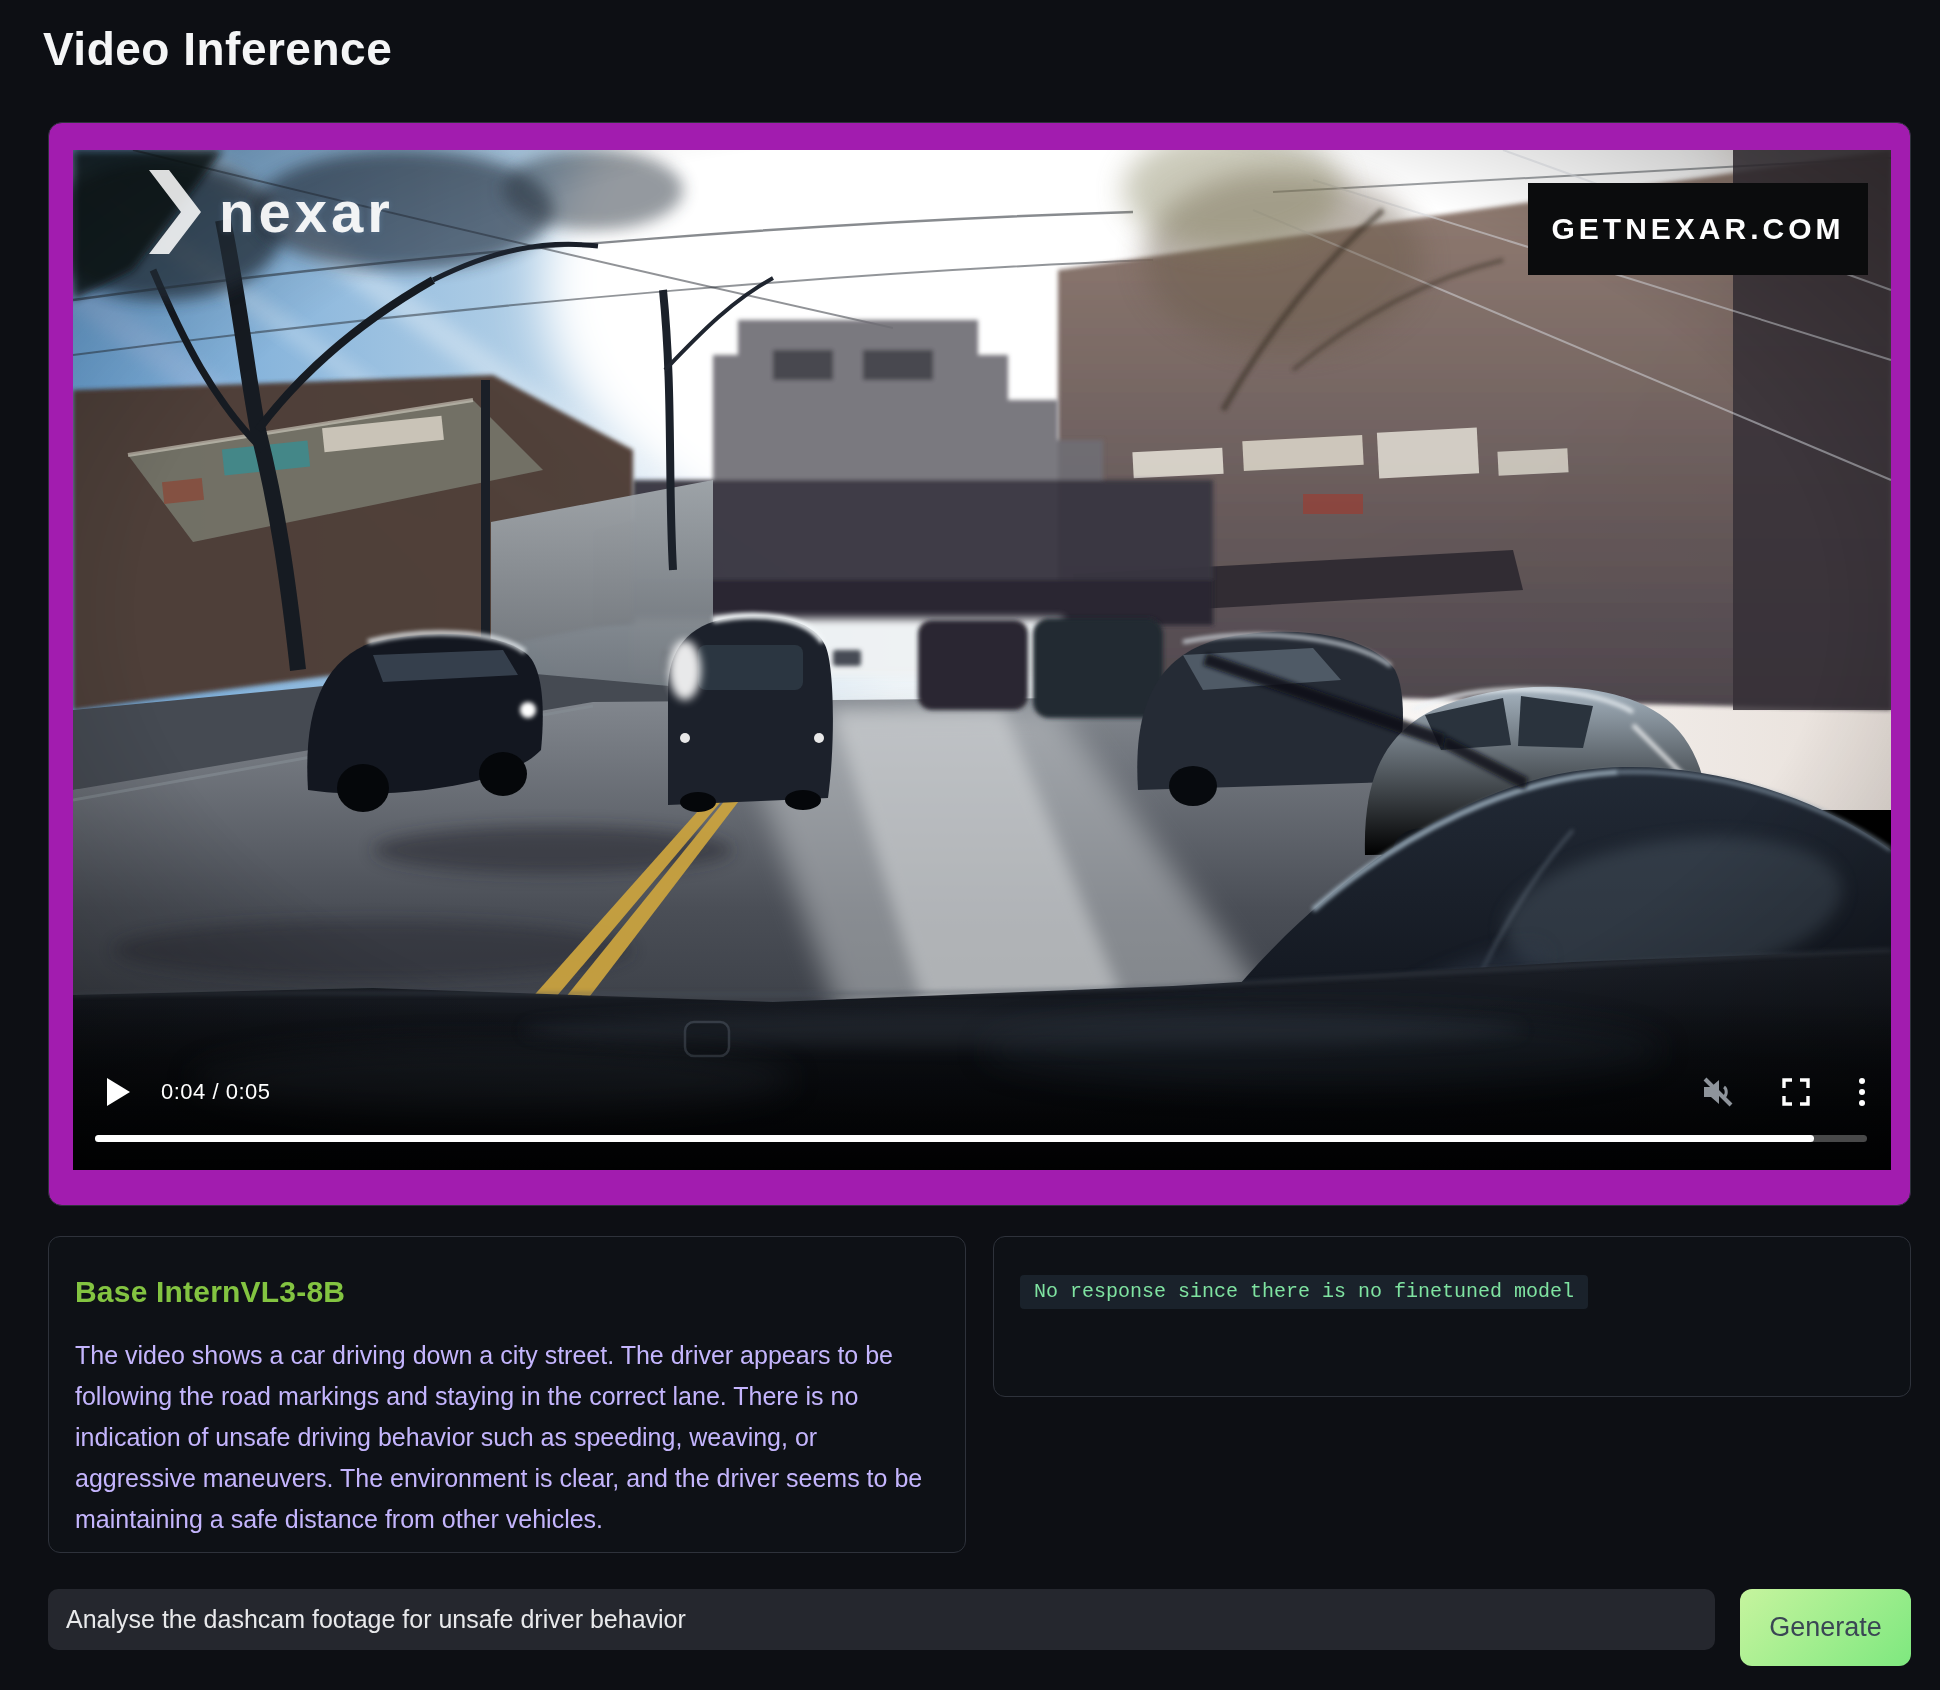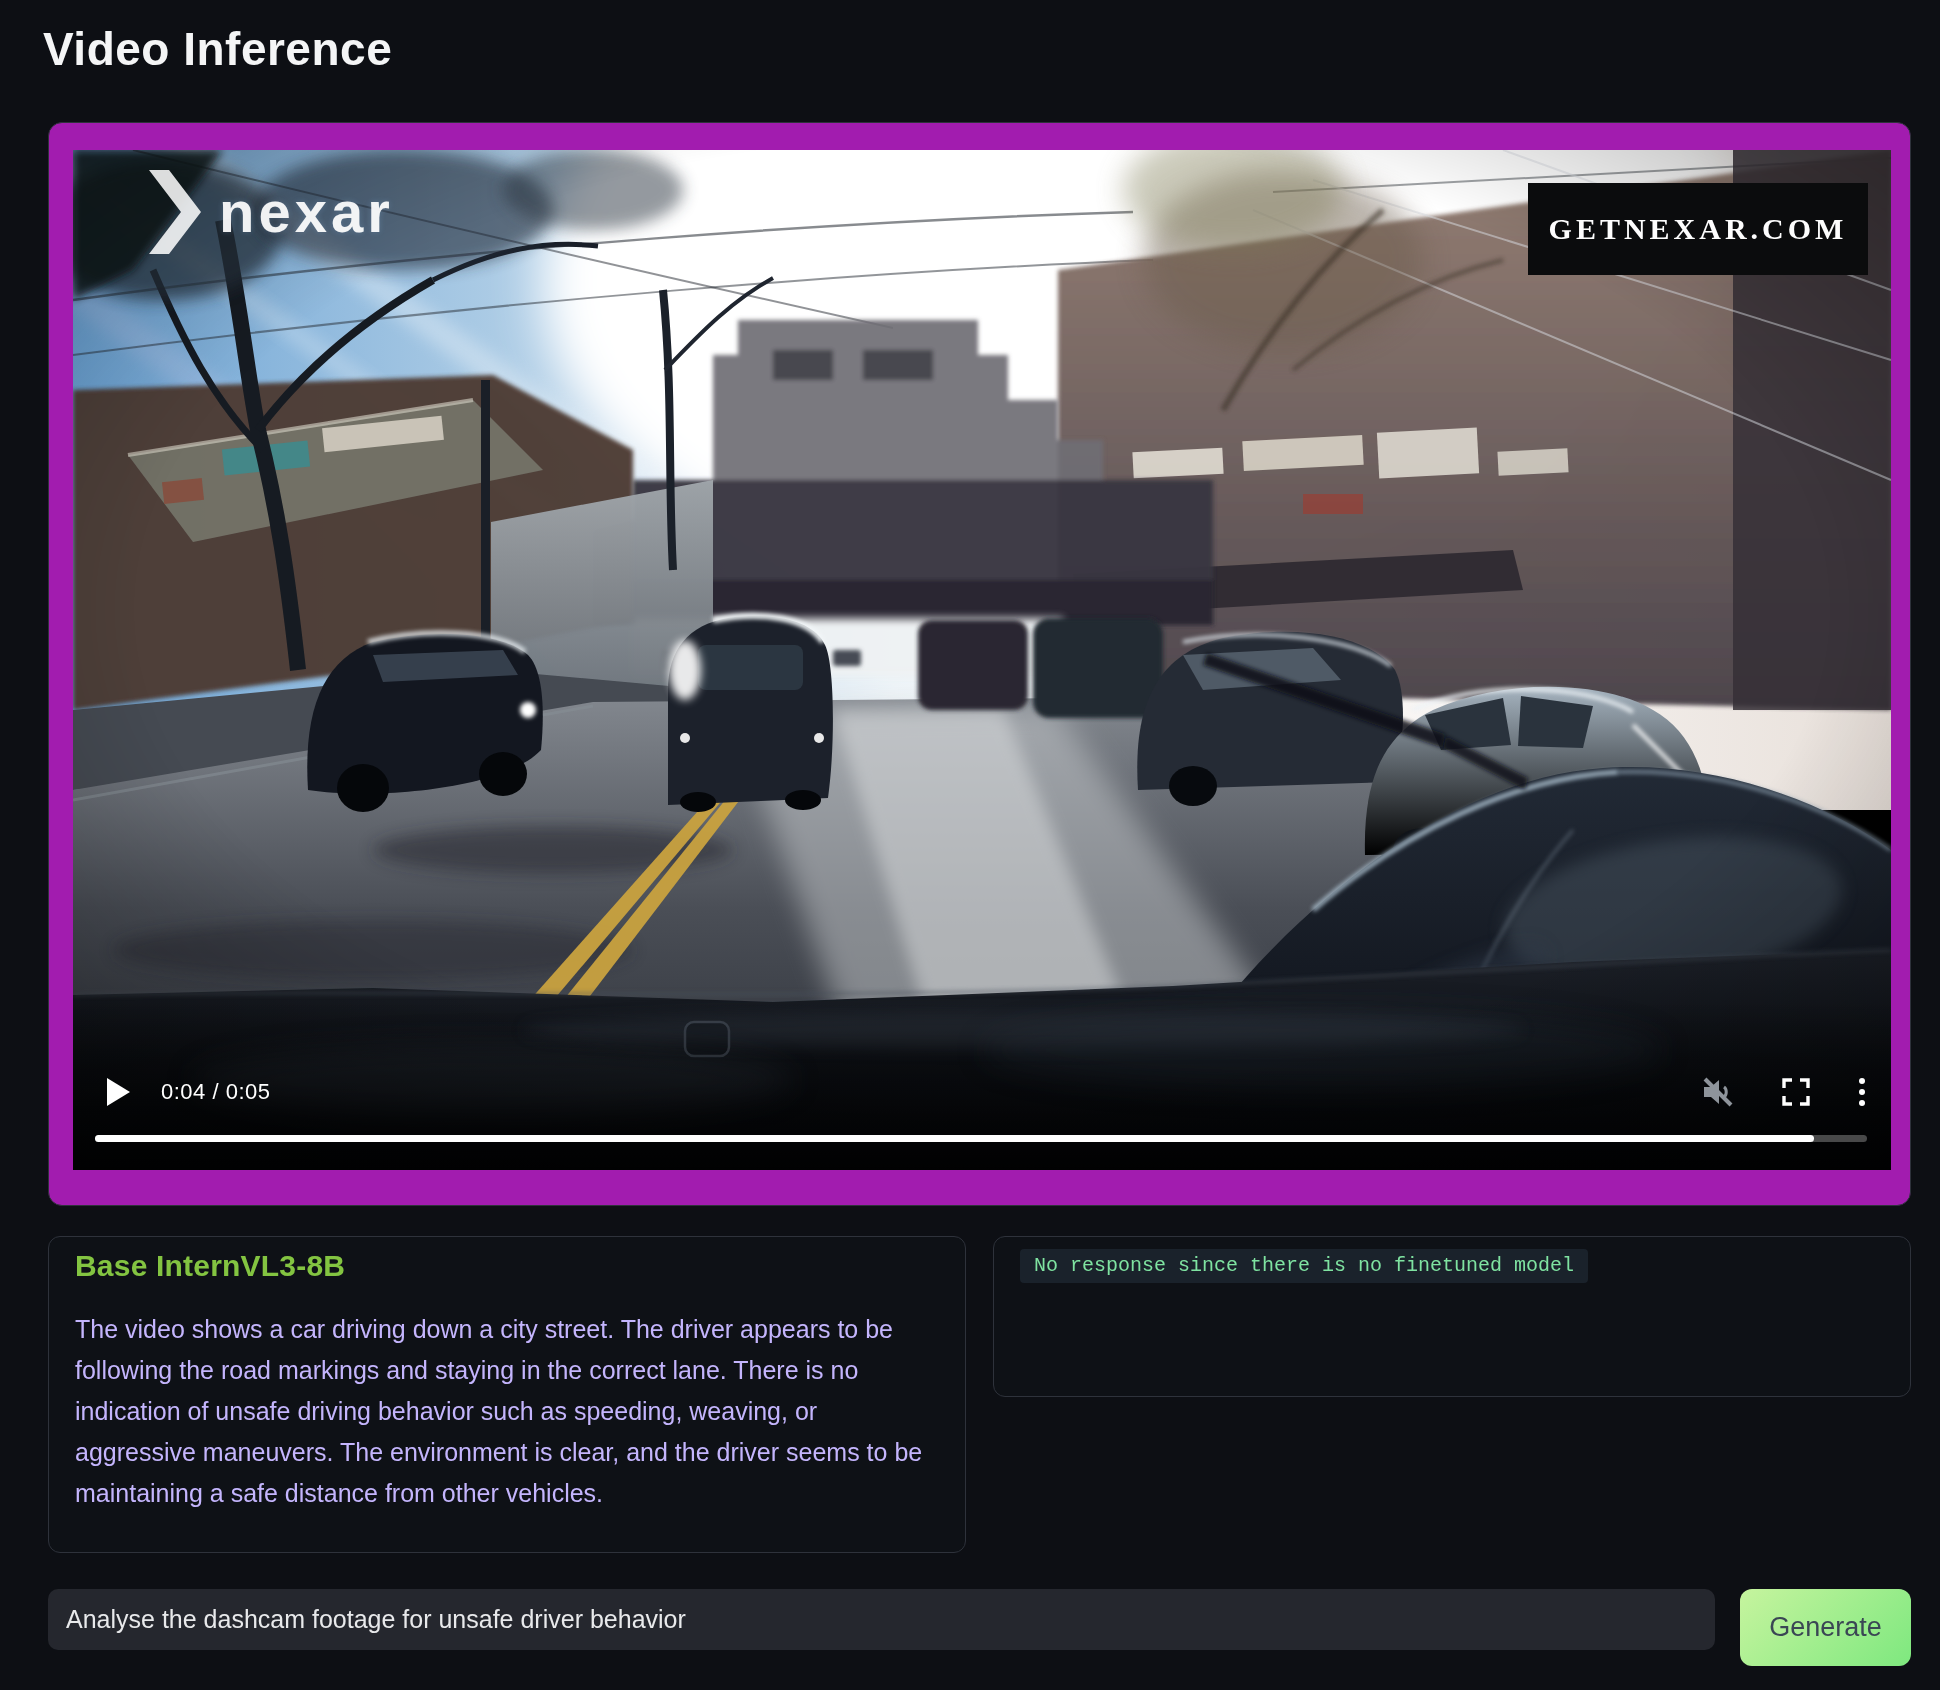--- a/index.html
+++ b/index.html
@@ -35,21 +35,21 @@
     position:absolute;left:74px;top:18px;display:flex;align-items:center;gap:18px;
     opacity:.93;
   }
   .nexar-mark .word{
     font-size:58px;font-weight:600;color:#fff;letter-spacing:4px;line-height:1;
     text-shadow:0 0 6px rgba(120,160,200,.35);
   }
   .banner{
     position:absolute;left:1455px;top:33px;width:340px;height:92px;
     background:#0b0c0d;display:flex;align-items:center;justify-content:center;
-    font-size:30px;font-weight:700;letter-spacing:4px;color:#fdfdfd;font-family:Liberation Serif, serif;
+    font-size:30px;font-weight:700;letter-spacing:4px;color:#fdfdfd;
   }
   .fade{
     position:absolute;left:0;bottom:0;width:100%;height:170px;
     background:linear-gradient(to bottom,rgba(0,0,0,0),rgba(0,0,0,.8));
   }
   .controls{
     position:absolute;left:0;bottom:58px;width:100%;height:40px;
     display:flex;align-items:center;padding:0 24px;margin-left:6px;
   }
   .play-btn{background:none;border:none;padding:0;margin-left:2px;cursor:pointer;line-height:0;}
@@ -58,21 +58,21 @@
   .ctl{background:none;border:none;padding:0;line-height:0;cursor:pointer;margin-left:46px;}
   .kebab{display:flex;flex-direction:column;gap:5px;margin-left:48px;margin-right:8px;}
   .kebab i{width:6px;height:6px;border-radius:50%;background:#fff;display:block;}
   .progress{
     position:absolute;left:22px;bottom:28px;width:1772px;height:7px;
     background:rgba(255,255,255,.28);border-radius:4px;cursor:pointer;
   }
   .progress .fill{height:100%;background:#fff;border-radius:4px;width:97%;}
   .panel{
     position:absolute;background:#0e1116;border:1px solid #2e323b;border-radius:12px;
-    padding:12px 26px;
+    padding:38px 26px;
   }
   .panel.base{left:48px;top:1236px;width:918px;height:317px;}
   .panel.fine{left:993px;top:1236px;width:918px;height:161px;}
   .panel h2{
     margin:0 0 26px 0;font-size:30px;font-weight:700;color:var(--accent-green);
     letter-spacing:.2px;
   }
   .panel .body-text{
     margin:0;font-size:25px;line-height:41px;color:#c4b5fd;max-width:880px;
   }

